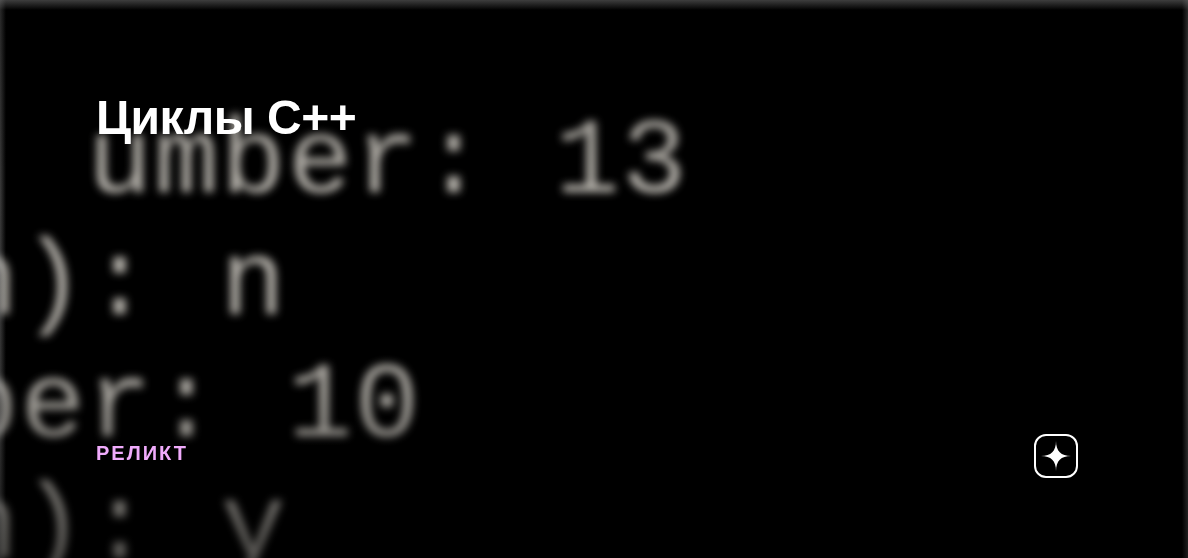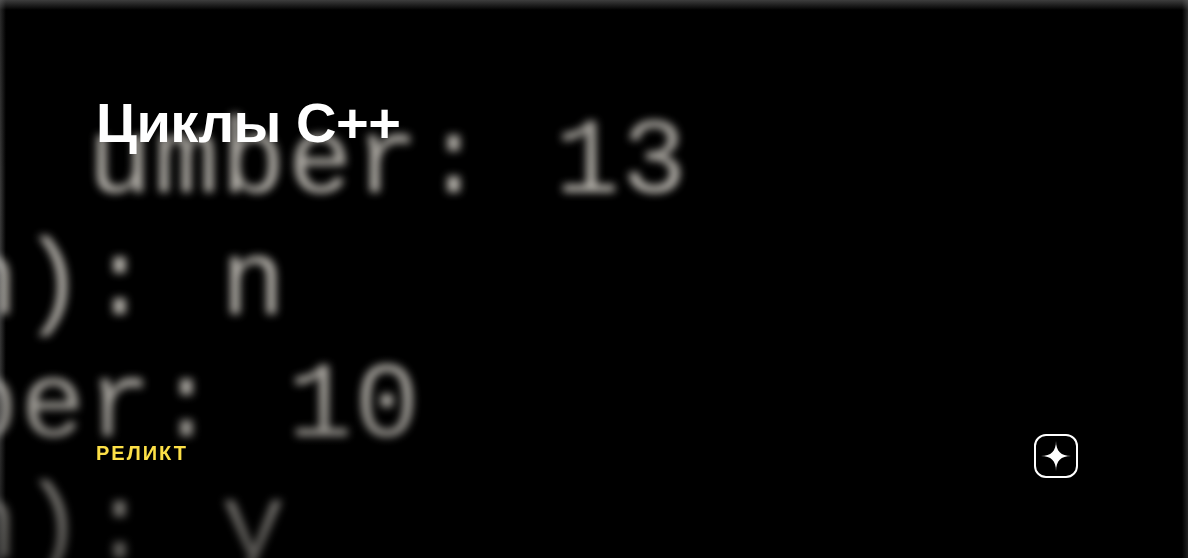--- a/index.html
+++ b/index.html
@@ -68,29 +68,29 @@
       position: absolute;
       inset: 0;
       background: linear-gradient(to bottom, rgba(0,0,0,0.35) 0%, rgba(0,0,0,0.05) 35%, rgba(0,0,0,0.15) 70%, rgba(0,0,0,0.55) 100%);
       pointer-events: none;
     }
     .title {
       position: absolute;
       top: 90px;
       left: 96px;
       color: #fff;
-      font-size: 56px;
+      font-size: 48px;
       font-weight: 800;
       letter-spacing: -0.5px;
     }
     .channel-label {
       position: absolute;
       left: 96px;
       bottom: 93px;
-      color: #fde047;
+      color: #f0abfc;
       font-size: 20px;
       font-weight: 700;
       letter-spacing: 2px;
       text-transform: uppercase;
     }
     .zen-logo {
       position: absolute;
       right: 110px;
       bottom: 80px;
       width: 44px;

